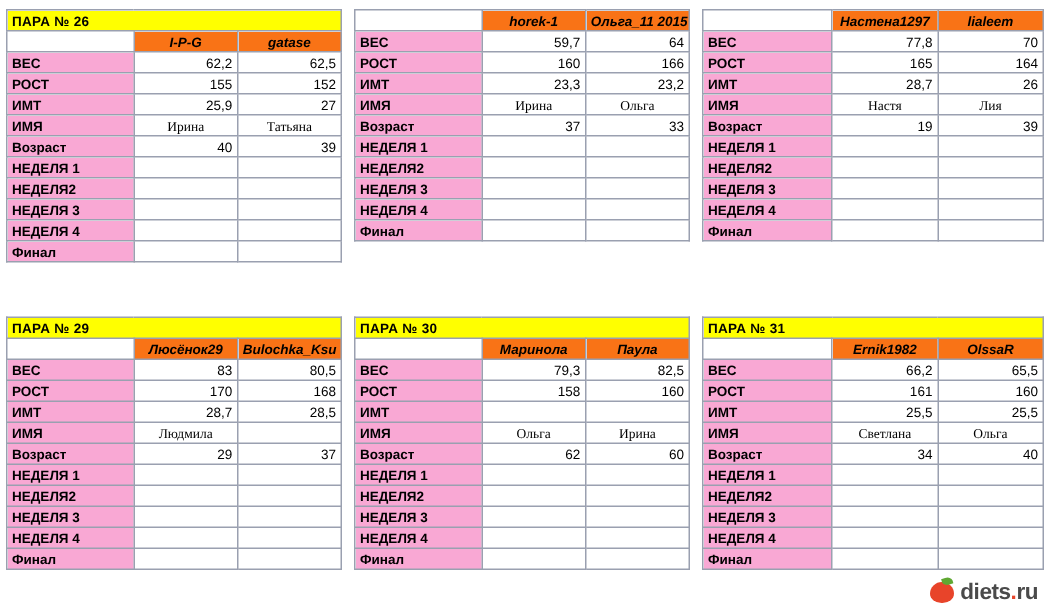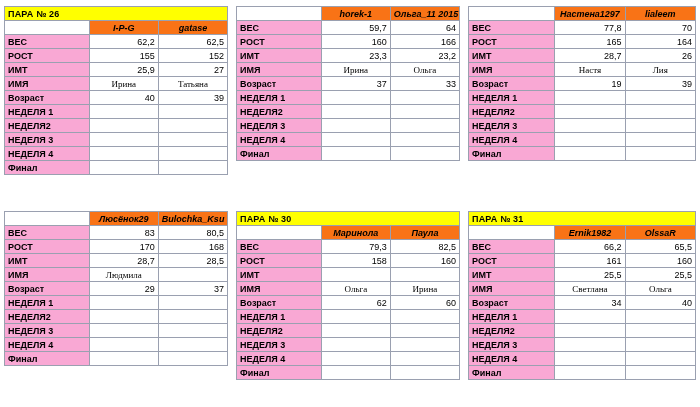--- a/index.html
+++ b/index.html
@@ -318,20 +318,23 @@
     </div>
 
     <div class="cell-block">
       <table class="pair">
         <colgroup>
             <col style="width:38%">
             <col style="width:31%">
             <col style="width:31%">
           </colgroup>
         <tbody>
+          <tr class="title">
+            <td colspan="3">ПАРА № 29</td>
+          </tr>
           <tr class="names">
             <td class="blank"></td>
             <td>Люсёнок29</td>
             <td>Bulochka_Ksu</td>
           </tr>
           <tr>
             <td class="lbl">ВЕС</td>
             <td class="num">83</td>
             <td class="num">80,5</td>
           </tr>
@@ -519,13 +522,20 @@
             <td class="lbl">Финал</td>
             <td class="num"></td>
             <td class="num"></td>
           </tr>
         </tbody>
       </table>
     </div>
 
   </div>
 
+  <div class="logo">
+    <span class="apple">
+      <span class="body"></span>
+        <span class="leaf"></span>
+    </span>
+    <span class="txt"><span>diets</span><span class="dot">.</span><span>ru</span></span>
+  </div>
 </div>
 
 </body></html>

